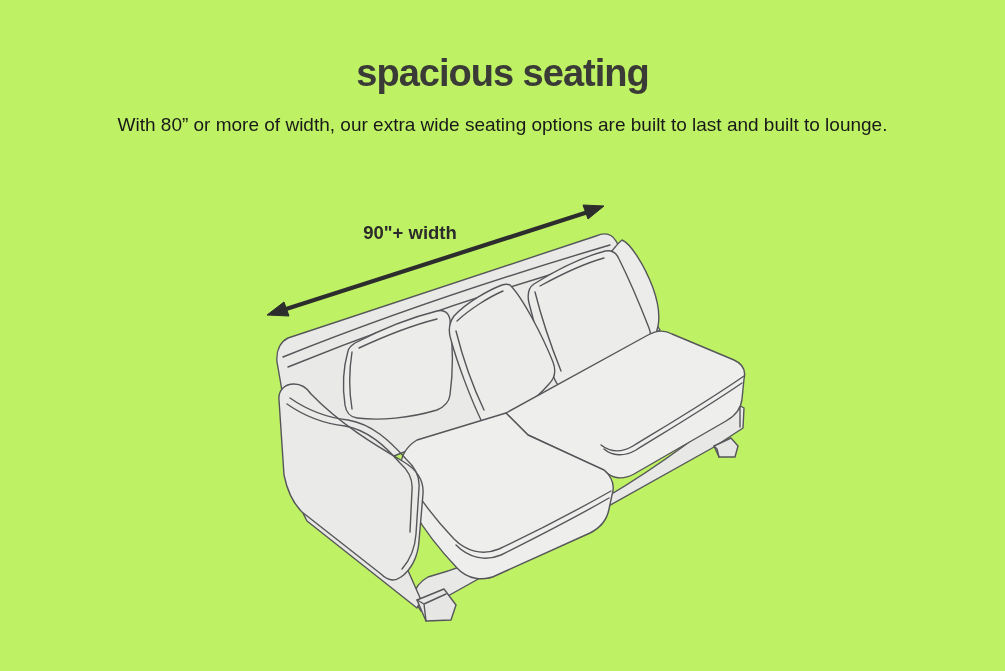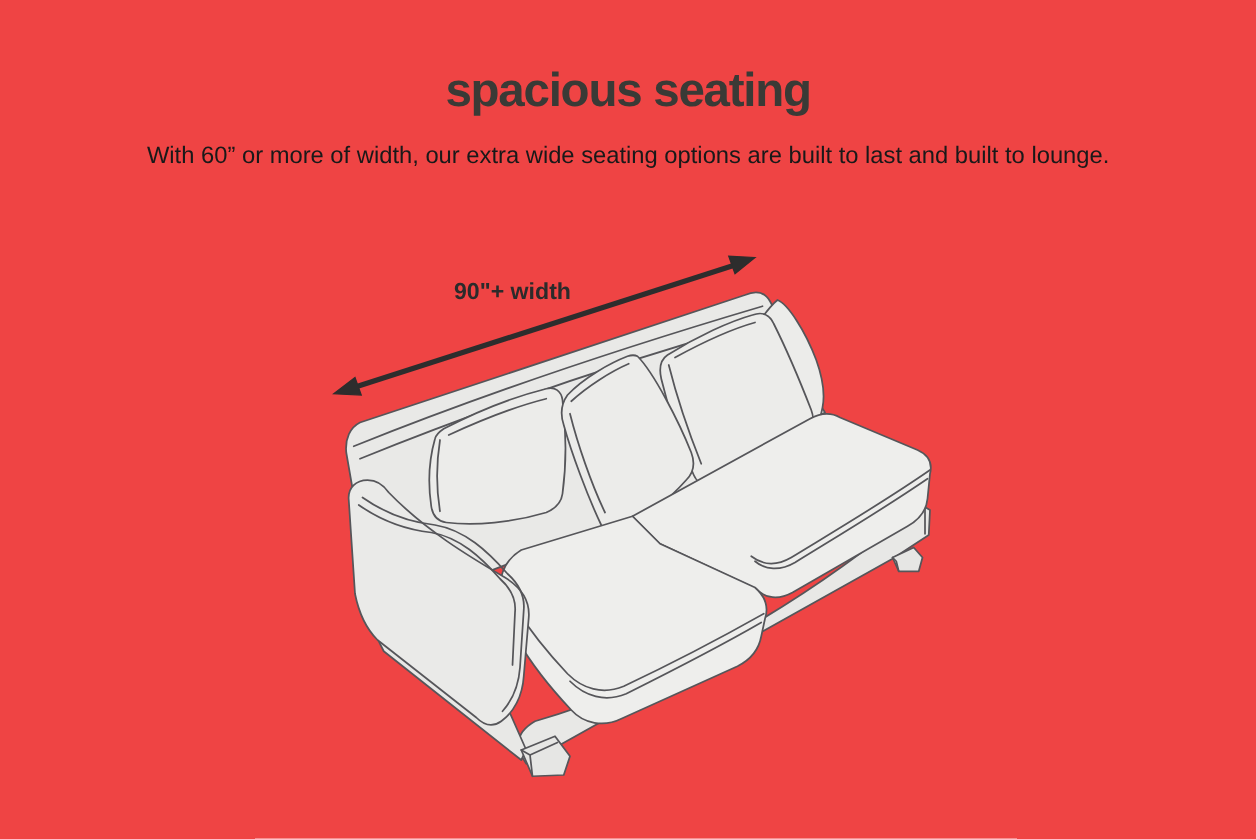--- a/index.html
+++ b/index.html
@@ -1,19 +1,19 @@
 <!DOCTYPE html>
 <html><head>
 <meta charset="utf-8">
 <style>
   html,body{margin:0;padding:0;background:#ffffff;}
   .canvas{
     position:relative;
     width:1005px;height:671px;
-    background:#ef4444;
+    background:#bef264;
     font-family:"Liberation Sans", sans-serif;
     overflow:hidden;
   }
   .title{
     position:absolute;top:52px;left:0;right:0;margin:0;
     text-align:center;
     font-size:38px;font-weight:700;letter-spacing:-1px;
     color:#3a3a36;
   }
   .description{
@@ -33,21 +33,21 @@
   .sofa path{vector-effect:non-scaling-stroke;}
 </style>
 </head>
 <body>
 
 <div class="canvas">
 
   <h1 class="title">spacious seating</h1>
 
   <p class="description">
-    <span>With 60” or more of width, our extra wide seating options are built to last and built to lounge.</span>
+    <span>With 80” or more of width, our extra wide seating options are built to last and built to lounge.</span>
   </p>
 
   <svg class="diagram" viewBox="0 0 1005 671" aria-hidden="true">
 
     <g stroke="#2d2d2d" fill="#2d2d2d">
       <line x1="283" y1="310" x2="588" y2="212" stroke-width="4.2"></line>
       <polygon points="267,315 284,302 289,316" stroke-width="1"></polygon>
       <polygon points="604,206 583,205 588,219" stroke-width="1"></polygon>
     </g>
     <text class="dim-label" x="410" y="239" text-anchor="middle">90"+ width</text>

